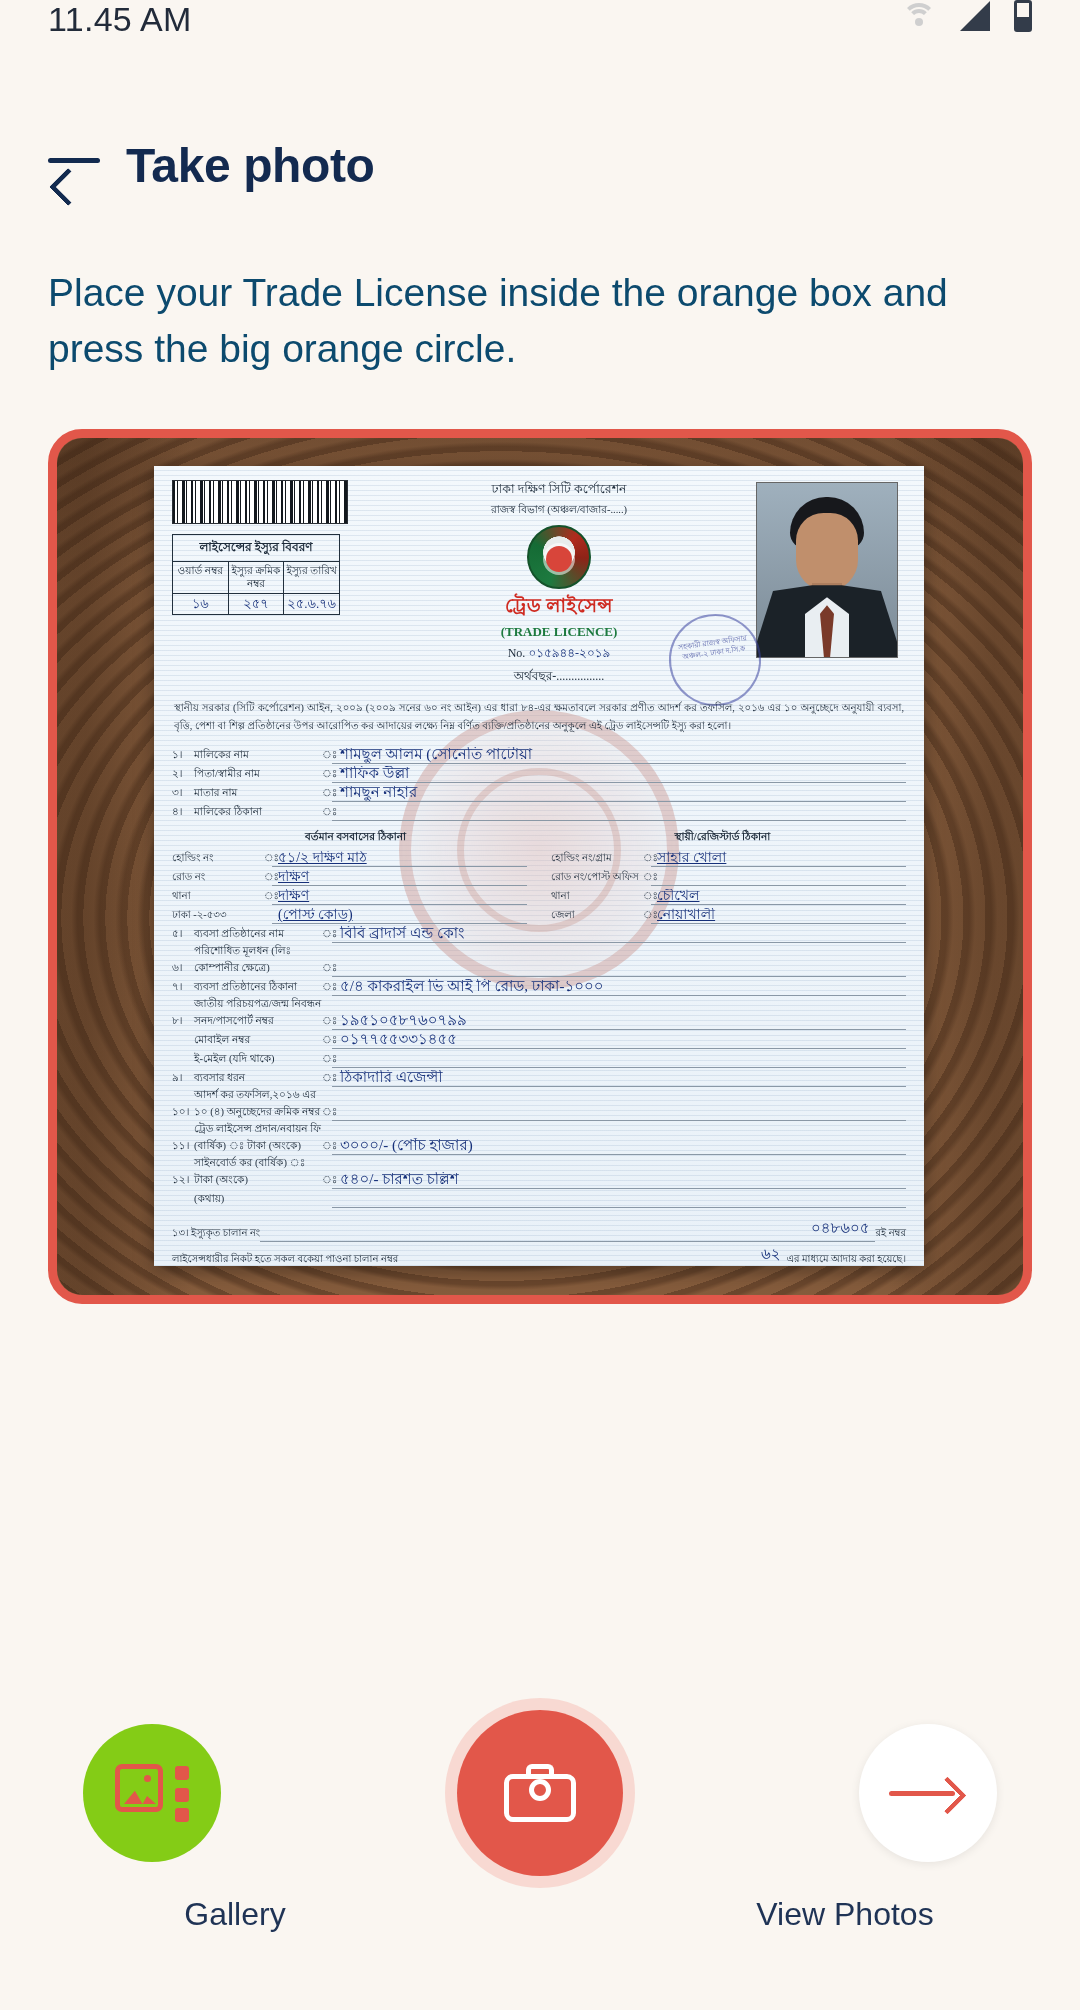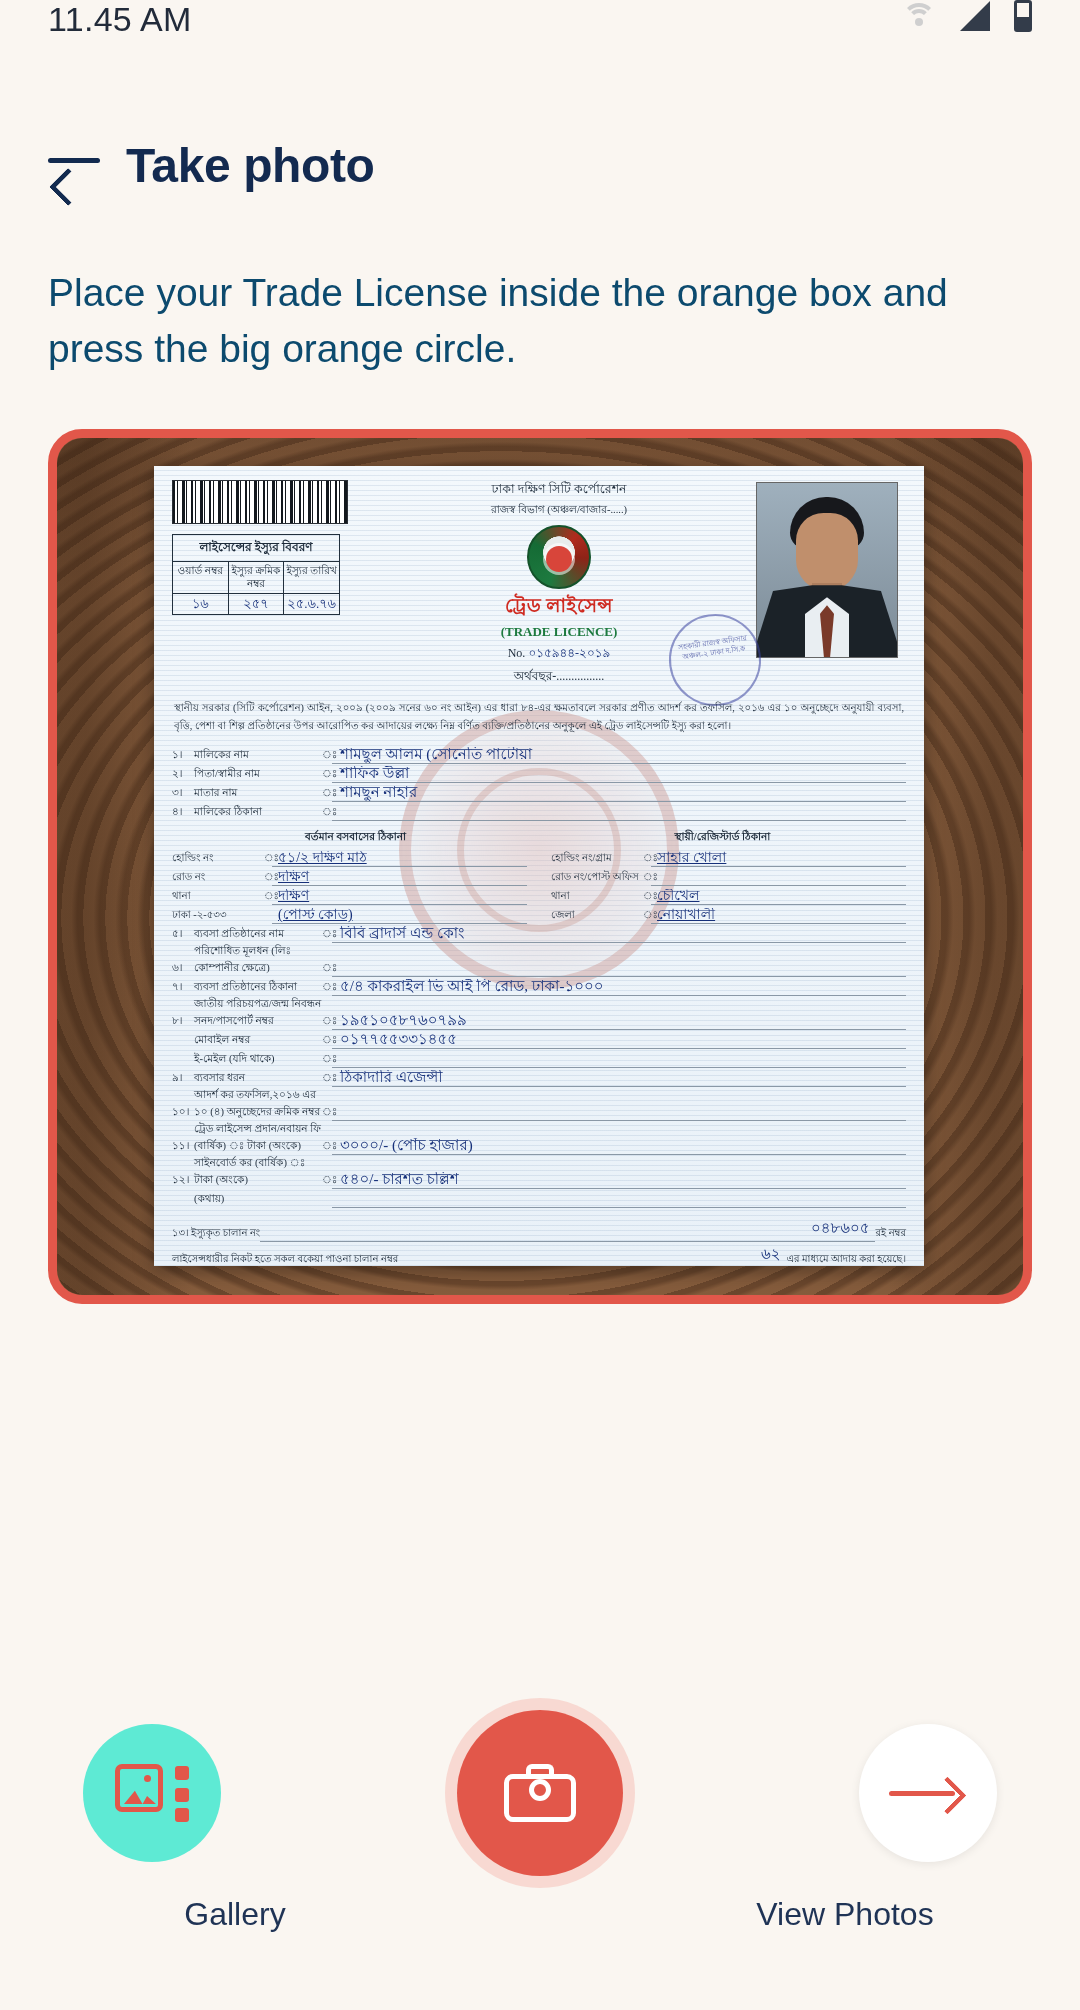--- a/index.html
+++ b/index.html
@@ -403,21 +403,21 @@
   }
   .gallery-btn, .next-btn {
     position: absolute;
     width: 138px; height: 138px;
     border-radius: 50%;
     display: flex;
     align-items: center;
     justify-content: center;
     cursor: pointer;
   }
-  .gallery-btn { left: 83px; top: 10px; background: #5eead4; }
+  .gallery-btn { left: 83px; top: 10px; background: #84cc16; }
   .next-btn { right: 83px; top: 10px; background: #ffffff; box-shadow: 0 2px 10px rgba(0,0,0,0.08); }
   .btn-label {
     position: absolute;
     top: 172px;
     font-size: 32px;
     color: #1f3355;
     text-align: center;
     width: 320px;
   }
   .label-gallery { left: -8px; }

